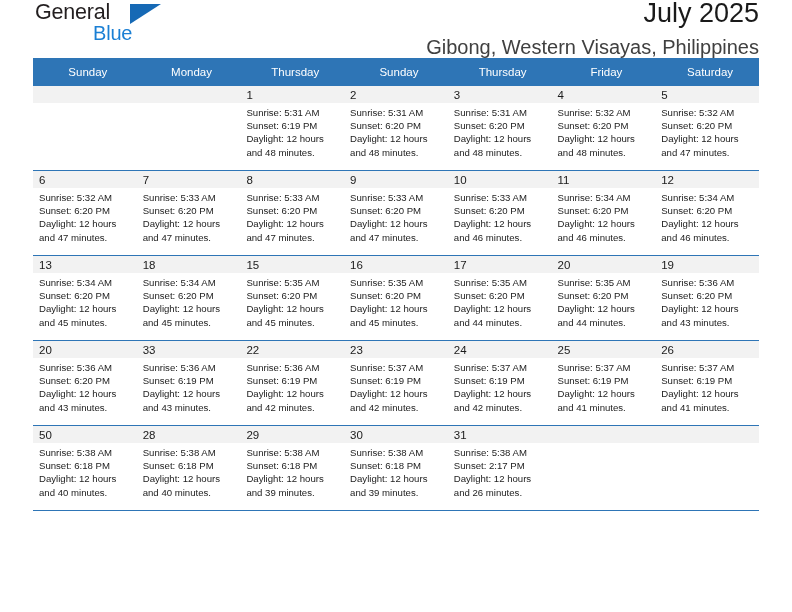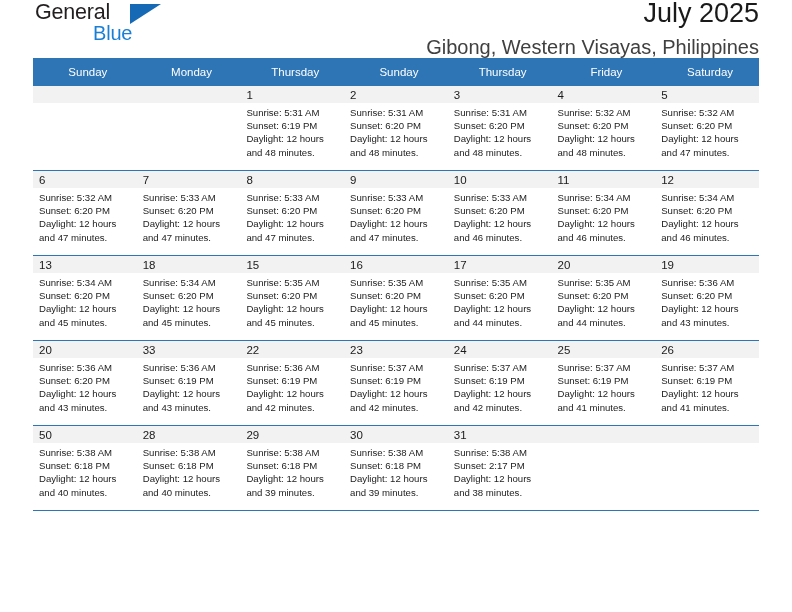--- a/index.html
+++ b/index.html
@@ -530,21 +530,21 @@
               </div>
             </div>
           </td>
           <td>
             <div class="cell">
               <div class="daynum-band">31</div>
               <div class="cell-lines">
                 <div>Sunrise: 5:38 AM</div>
                 <div>Sunset: 2:17 PM</div>
                 <div>Daylight: 12 hours</div>
-                <div>and 38 minutes.</div>
+                <div>and 26 minutes.</div>
               </div>
             </div>
           </td>
           <td>
             <div class="cell empty">
               <div class="daynum-band"></div>
               <div class="cell-lines">
                 <div></div>
                 <div></div>
                 <div></div>

